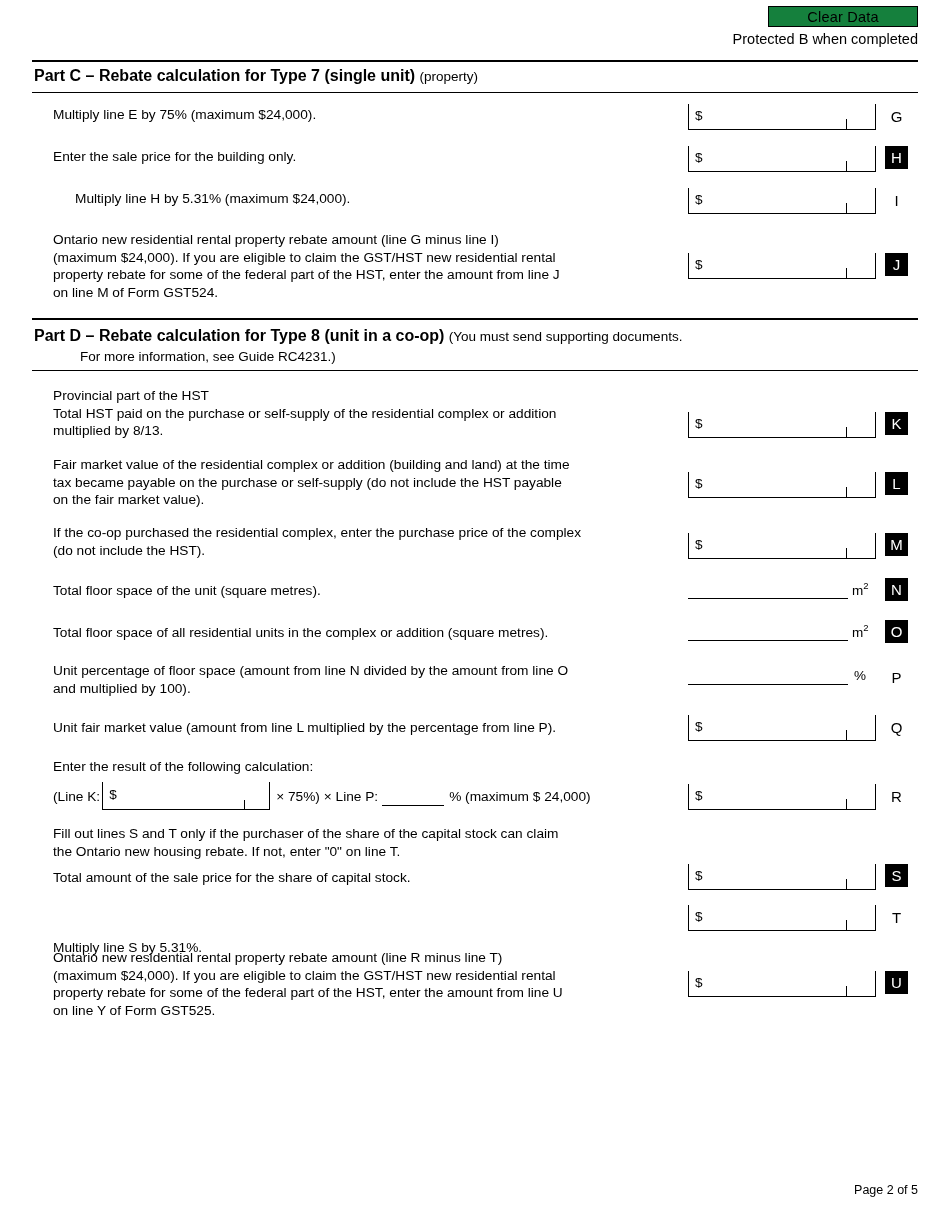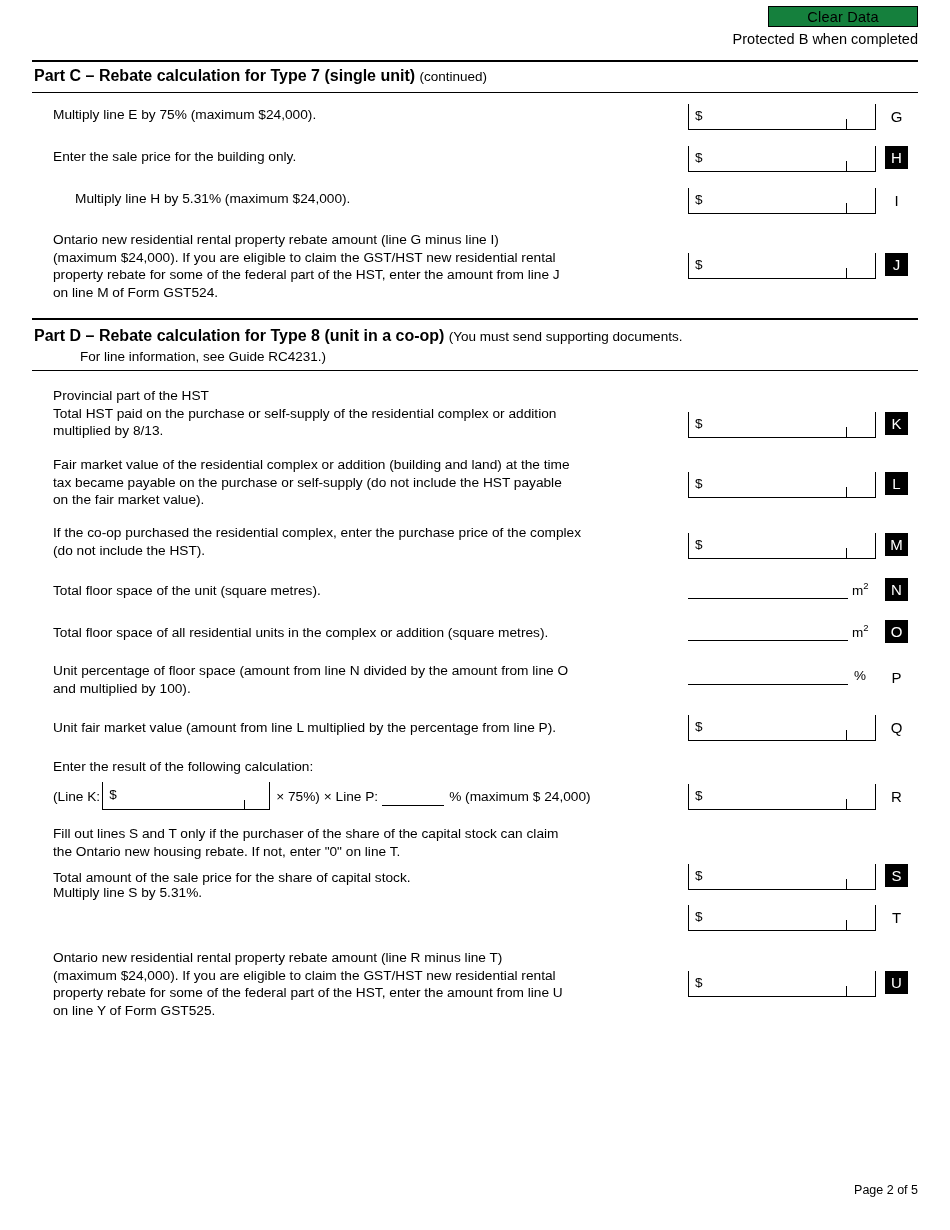--- a/index.html
+++ b/index.html
@@ -261,21 +261,21 @@
 <body>
 
 <div class="page">
 
   <button class="clear-data-btn">Clear Data</button>
   <div class="protected-b">Protected B when completed</div>
 
   <div class="rule thick" style="top:60px;"></div>
   <div class="part-head" style="top:67px;">
     <span class="bold">Part C – Rebate calculation for Type 7 (single unit)</span>
-    <span class="note">(continued)</span>
+    <span class="note">(property)</span>
   </div>
   <div class="rule thin" style="top:92px;"></div>
 
   <div class="txt" style="top:106px;">Multiply line E  by 75% (maximum $24,000).</div>
   <div class="money" style="top:104px;">
     <span class="dollar">$</span>
     <input type="text" value="" style="">
     <span class="cents-tick"></span>
   </div>
   <div class="ltr plain" style="top:105px;">G</div>
@@ -305,21 +305,21 @@
     <input type="text" value="" style="">
     <span class="cents-tick"></span>
   </div>
   <div class="ltr boxed" style="top:253px;">J</div>
 
   <div class="rule thick" style="top:318px;"></div>
   <div class="part-head" style="top:327px;">
     <span class="bold">Part D – Rebate calculation for Type 8 (unit in a co-op)</span>
     <span class="note">(You must send supporting documents.</span>
   </div>
-  <div class="part-head-sub" style="top:349px;">For line information, see Guide RC4231.)</div>
+  <div class="part-head-sub" style="top:349px;">For more information, see Guide RC4231.)</div>
   <div class="rule thin" style="top:370px;"></div>
 
   <div class="txt" style="top:387px; white-space: pre-line;">Provincial part of the HST
 Total HST paid on the purchase or self-supply of the residential complex or addition
 multiplied by 8/13.</div>
   <div class="money" style="top:412px;">
     <span class="dollar">$</span>
     <input type="text" value="" style="">
     <span class="cents-tick"></span>
   </div>
@@ -396,21 +396,21 @@
 the Ontario new housing rebate. If not, enter "0" on line T.</div>
 
   <div class="txt" style="top:869px;">Total amount of the sale price for the share of capital stock.</div>
   <div class="money" style="top:864px;">
     <span class="dollar">$</span>
     <input type="text" value="" style="">
     <span class="cents-tick"></span>
   </div>
   <div class="ltr boxed" style="top:864px;">S</div>
 
-  <div class="txt" style="top:884px;">Multiply line S by 5.31%.</div>
+  <div class="txt" style="top:939px;">Multiply line S by 5.31%.</div>
   <div class="money" style="top:905px;">
     <span class="dollar">$</span>
     <input type="text" value="" style="">
     <span class="cents-tick"></span>
   </div>
   <div class="ltr plain" style="top:906px;">T</div>
 
   <div class="txt" style="top:949px; white-space: pre-line;">Ontario new residential rental property rebate amount (line R minus line T)
 (maximum $24,000). If you are eligible to claim the GST/HST new residential rental
 property rebate for some of the federal part of the HST, enter the amount from line U

